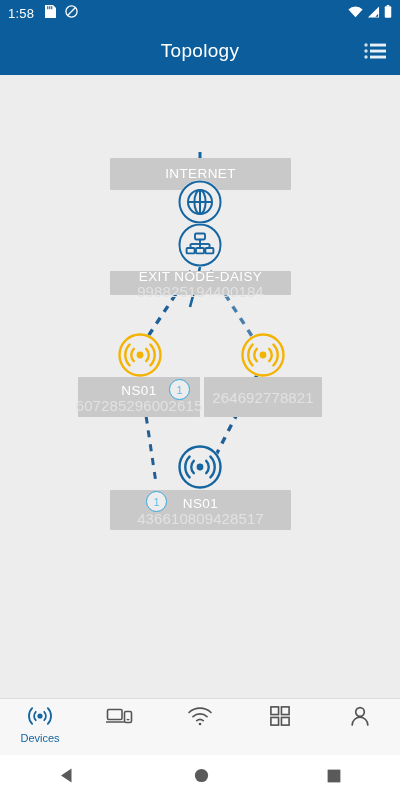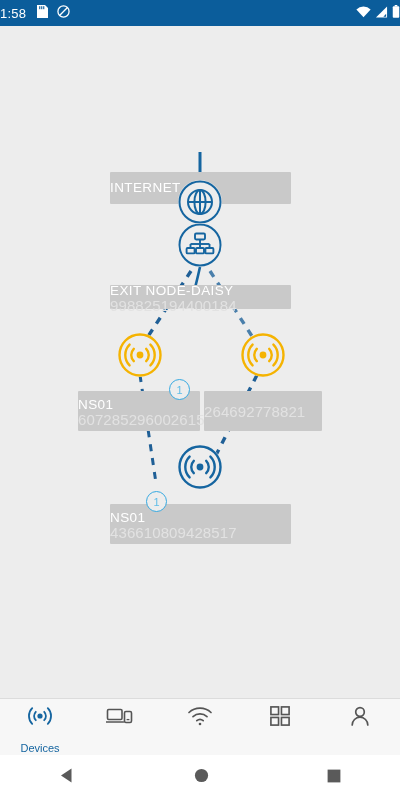--- a/index.html
+++ b/index.html
@@ -7,21 +7,21 @@
     width:400px; height:800px; overflow:hidden;
     font-family:"Liberation Sans", sans-serif;
     background:#ededed;
   }
   .phone { position:relative; width:400px; height:800px; background:#ededed; }
 
   
   .statusbar {
     position:absolute; top:0; left:0; width:400px; height:26px;
     background:#0b5d9b; color:#fff;
-    display:flex; align-items:center; padding:0 0;
+    display:flex; align-items:center; padding:0 8px;
   }
   .sb-clock { font-size:13px; letter-spacing:.2px; }
   .sb-left-icons { display:flex; align-items:center; gap:9px; margin-left:11px; }
   .sb-right { margin-left:auto; display:flex; align-items:center; gap:4px; }
 
   
   .appbar {
     position:absolute; top:26px; left:0; width:400px; height:49px;
     background:#0b5d9b; color:#fff;
     display:flex; align-items:center; justify-content:center;
@@ -37,41 +37,41 @@
   }
   .edges { position:absolute; top:0; left:0; width:400px; height:623px; }
 
   .nodeicon {
     position:absolute; width:44px; height:44px; border-radius:50%;
     background:#ededed; display:flex; align-items:center; justify-content:center;
     z-index:3;
   }
   .labelbox {
     position:absolute; background:#c9c9c9; border-radius:1px;
-    display:flex; flex-direction:column; align-items:flex-start; justify-content:center;
-    color:#ffffff; z-index:2;margin-top:14px;
+    display:flex; flex-direction:column; align-items:center; justify-content:center;
+    color:#ffffff; z-index:2;
   }
   .labelbox .lb-title { font-size:13.5px; letter-spacing:.4px; line-height:16px; }
   .labelbox .lb-sub { font-size:15px; line-height:13px; color:#e2e2e2; letter-spacing:.1px; }
 
   .badge {
     position:absolute; width:21px; height:21px; border-radius:50%;
     border:1.6px solid #36a9e1; background:#ededed;
     display:flex; align-items:center; justify-content:center;
     color:#5fbde8; font-size:11px; z-index:4;
   }
 
   
   .bottomnav {
     position:absolute; top:698px; left:0; width:400px; height:57px;
     background:#f7f7f7; border-top:1px solid #dcdcdc;
     display:flex; align-items:flex-start; justify-content:space-around;
     padding-top:7px;
   }
-  .navitem { display:flex; flex-direction:column; align-items:center; gap:12px;
+  .navitem { display:flex; flex-direction:column; align-items:center; gap:2px;
              width:70px; cursor:pointer; }
   .navitem .navlabel { font-size:11px; color:#1565a0; }
 
   
   .sysnav {
     position:absolute; top:755px; left:0; width:400px; height:45px;
     background:#ffffff; display:flex; align-items:center; justify-content:space-around;
   }
   .sysnav div { cursor:pointer; }
 </style>
@@ -112,20 +112,33 @@
       </span>
       <span>
         <svg width="8" height="13" viewBox="0 0 8 14">
             <rect x="2.6" y="0" width="2.8" height="1.5" fill="#fff"></rect>
             <rect x="0.5" y="1.3" width="7" height="12.4" rx="1" fill="#fff"></rect>
           </svg>
       </span>
     </span>
   </div>
 
+  <div class="appbar">
+    <span class="appbar-title">Topology</span>
+    <span class="appbar-menu">
+      <svg width="22" height="18" viewBox="0 0 22 18">
+        <circle cx="2" cy="3" r="1.7" fill="#cfe2f0"></circle>
+          <rect x="6" y="1.6" width="16" height="2.9" fill="#e8f1f8"></rect>
+        <circle cx="2" cy="9" r="1.7" fill="#cfe2f0"></circle>
+          <rect x="6" y="7.6" width="16" height="2.9" fill="#e8f1f8"></rect>
+        <circle cx="2" cy="15" r="1.7" fill="#cfe2f0"></circle>
+          <rect x="6" y="13.6" width="16" height="2.9" fill="#e8f1f8"></rect>
+      </svg>
+    </span>
+  </div>
 
   <div class="canvas">
 
     <svg class="edges" viewBox="0 0 400 623">
 
       <line x1="200" y1="77" x2="200" y2="150" stroke="#1565a0" stroke-width="3"></line>
 
       <path d="M191 196 L141 272" stroke="#1f5f96" stroke-width="3.4" fill="none" stroke-dasharray="7 7"></path>
 
       <path d="M210 196 L259 272" stroke="#4a7fab" stroke-width="3.4" fill="none" stroke-dasharray="7 7"></path>

